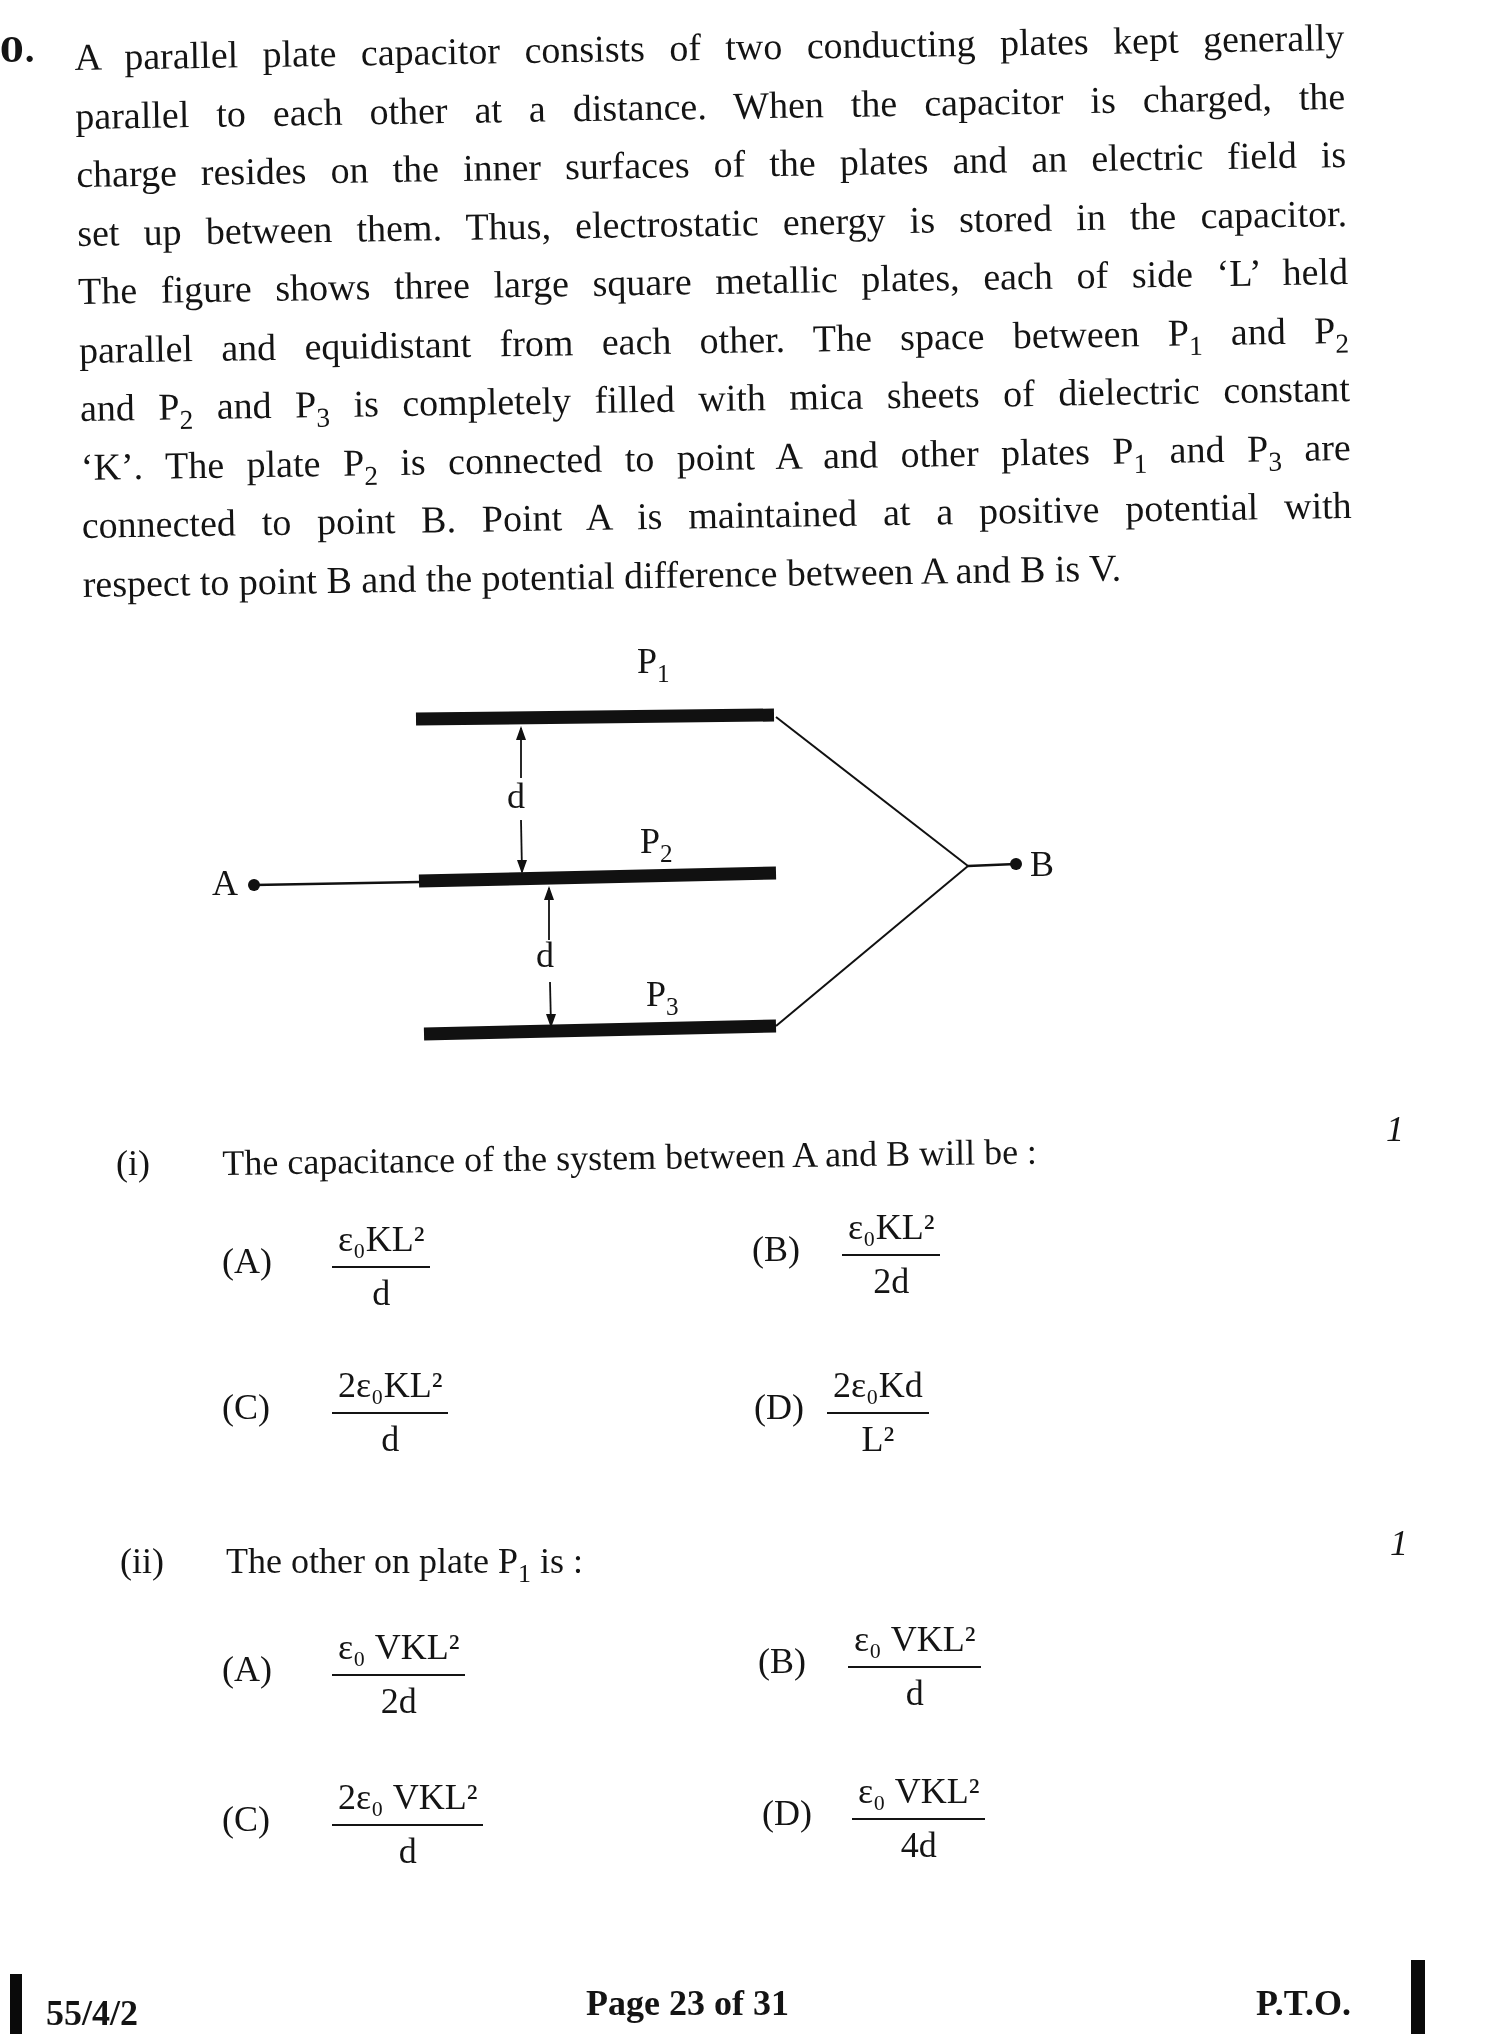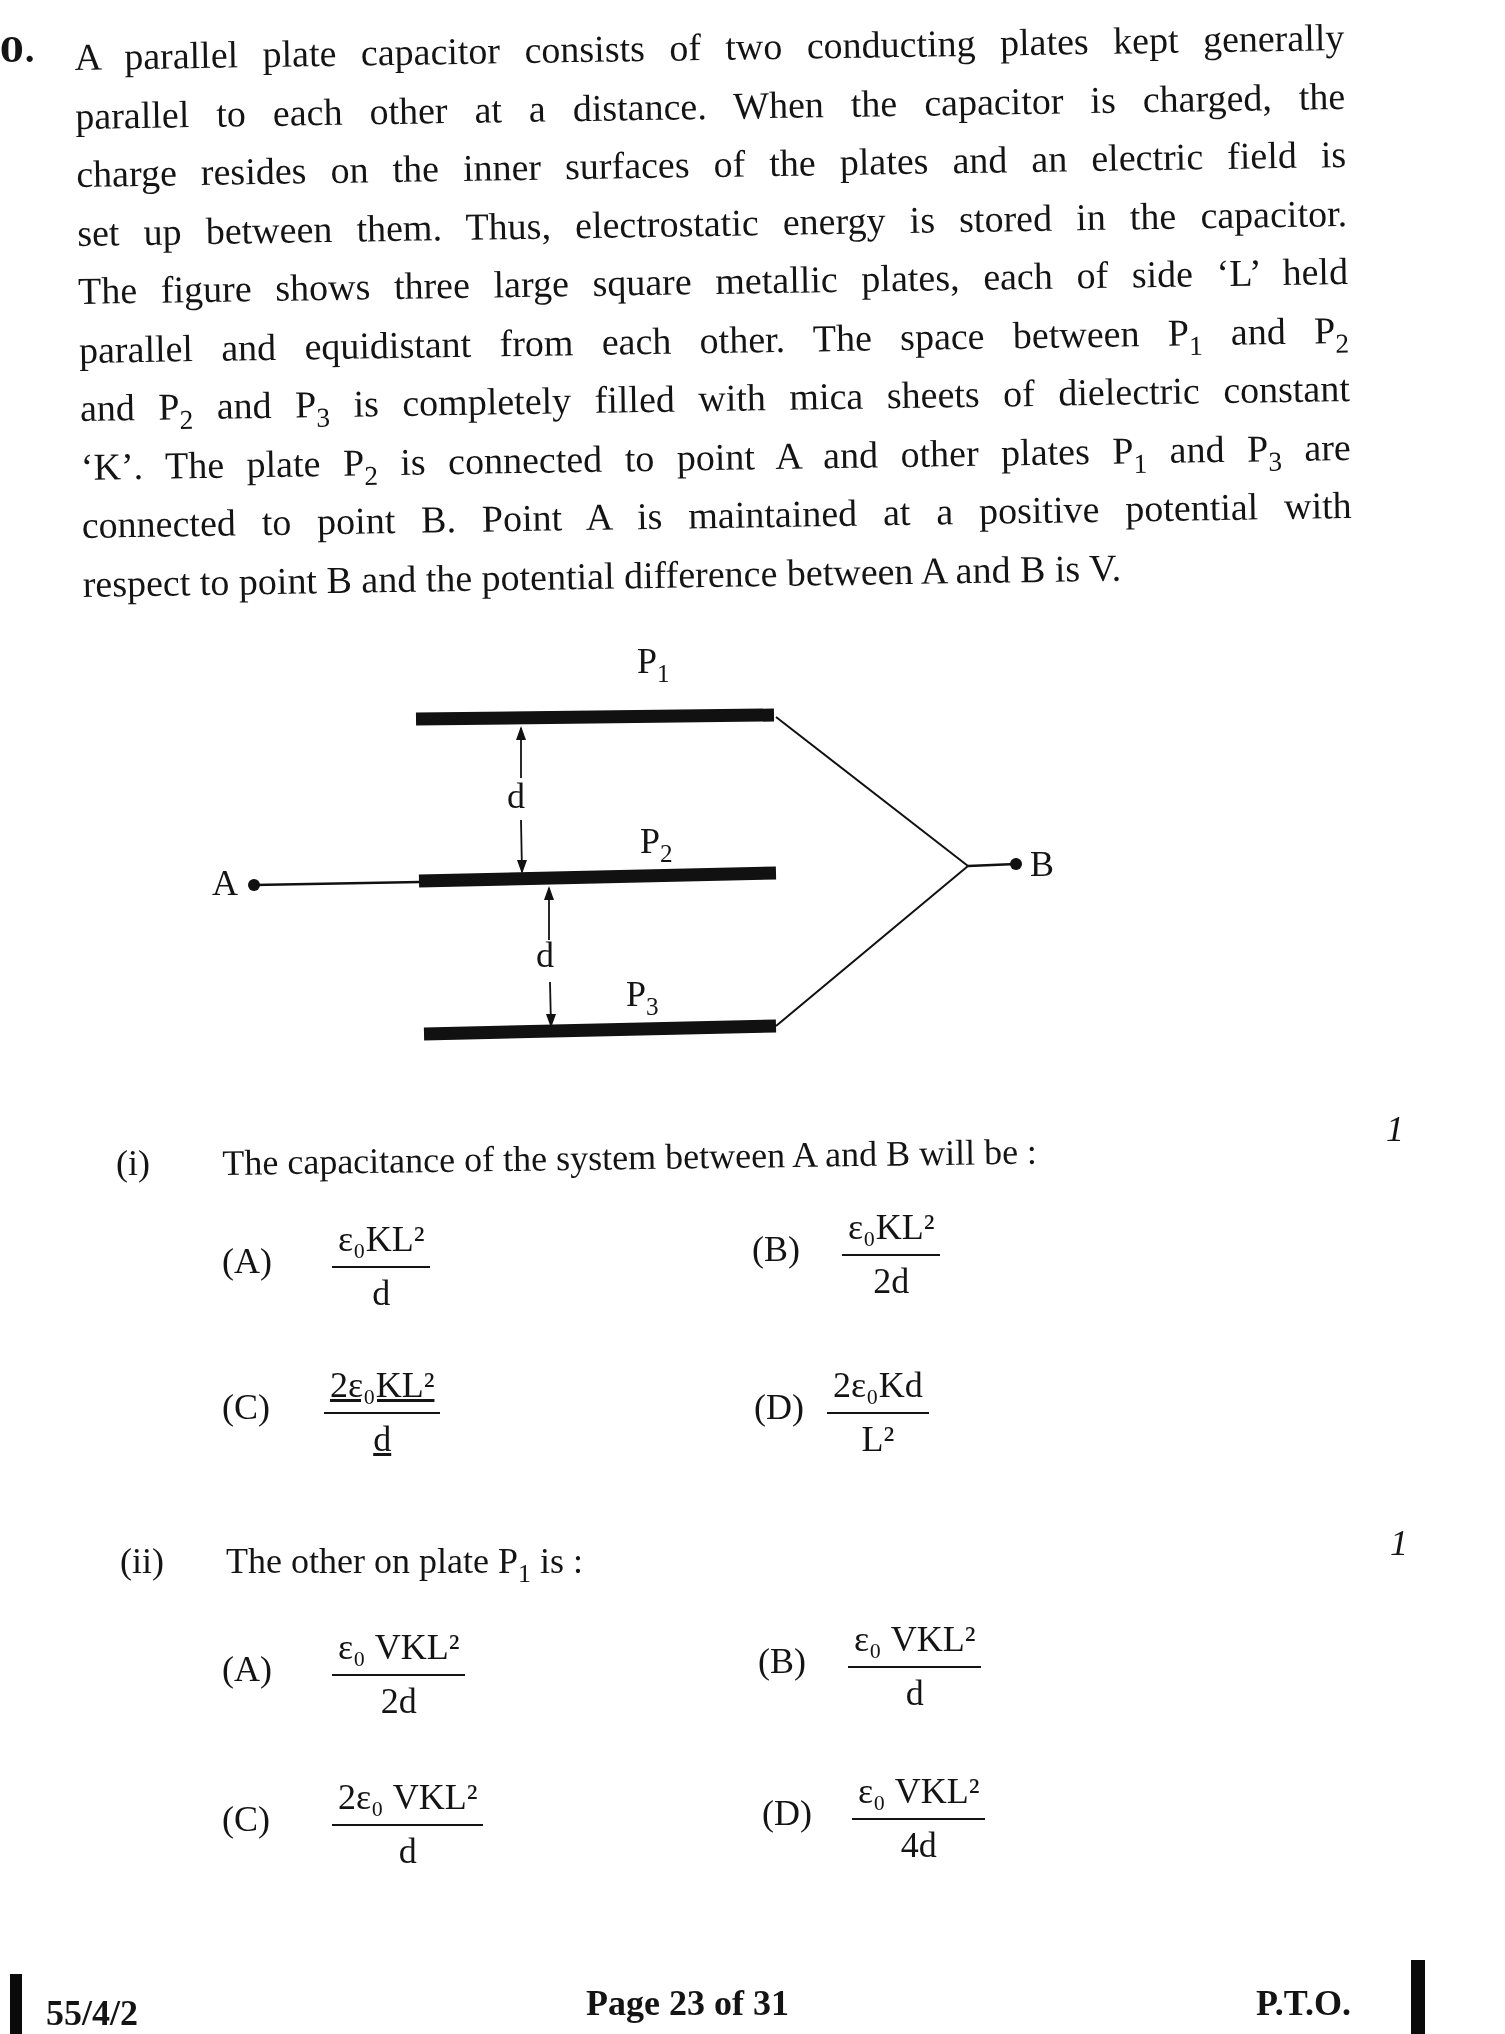--- a/index.html
+++ b/index.html
@@ -86,21 +86,21 @@
   <polygon points="522,874 517,860 527,860" fill="#111"></polygon>
 
   <line x1="549" y1="888" x2="549" y2="940" stroke="#111" stroke-width="1.8"></line>
   <polygon points="549,886 544,900 554,900" fill="#111"></polygon>
   <line x1="550" y1="982" x2="551" y2="1026" stroke="#111" stroke-width="1.8"></line>
   <polygon points="551,1028 546,1014 556,1014" fill="#111"></polygon>
 </svg>
 
 <div class="fig-label" style="left:637px; top:640px;"><span>P</span><sub>1</sub></div>
 <div class="fig-label" style="left:640px; top:820px;text-align:right;"><span>P</span><sub>2</sub></div>
-<div class="fig-label" style="left:626px; top:973px;"><span>P</span><sub>3</sub></div>
+<div class="fig-label" style="left:646px; top:973px;"><span>P</span><sub>3</sub></div>
 <div class="fig-label" style="left:507px; top:775px;">d</div>
 <div class="fig-label" style="left:536px; top:934px;">d</div>
 <div class="fig-label" style="left:212px; top:862px;">A</div>
 <div class="fig-label" style="left:1030px; top:843px;">B</div>
 
 <div class="sub-q" style="left:116px; top:1142px;">
   <span class="roman">(i)</span>
   <span class="qtext" style="transform: rotate(-0.8deg); transform-origin:left top;">The capacitance of the system between A and B will be :</span>
 </div>
 <div class="marks" style="left:1386px; top:1108px;">1</div>
@@ -116,21 +116,21 @@
 <div class="opt" style="left:752px; top:1206px;">
   <span class="letter">(B)</span>
   <span class="frac" style="left:90px;">
       <span class="num">ε₀KL²</span>
       <span class="bar"></span>
       <span class="den">2d</span>
     </span>
 </div>
 <div class="opt" style="left:222px; top:1364px;">
   <span class="letter">(C)</span>
-  <span class="frac" style="left:102px;text-decoration:underline;">
+  <span class="frac" style="left:110px;">
       <span class="num">2ε₀KL²</span>
       <span class="bar"></span>
       <span class="den">d</span>
     </span>
 </div>
 <div class="opt" style="left:754px; top:1364px;">
   <span class="letter">(D)</span>
   <span class="frac" style="left:73px;">
       <span class="num">2ε₀Kd</span>
       <span class="bar"></span>

